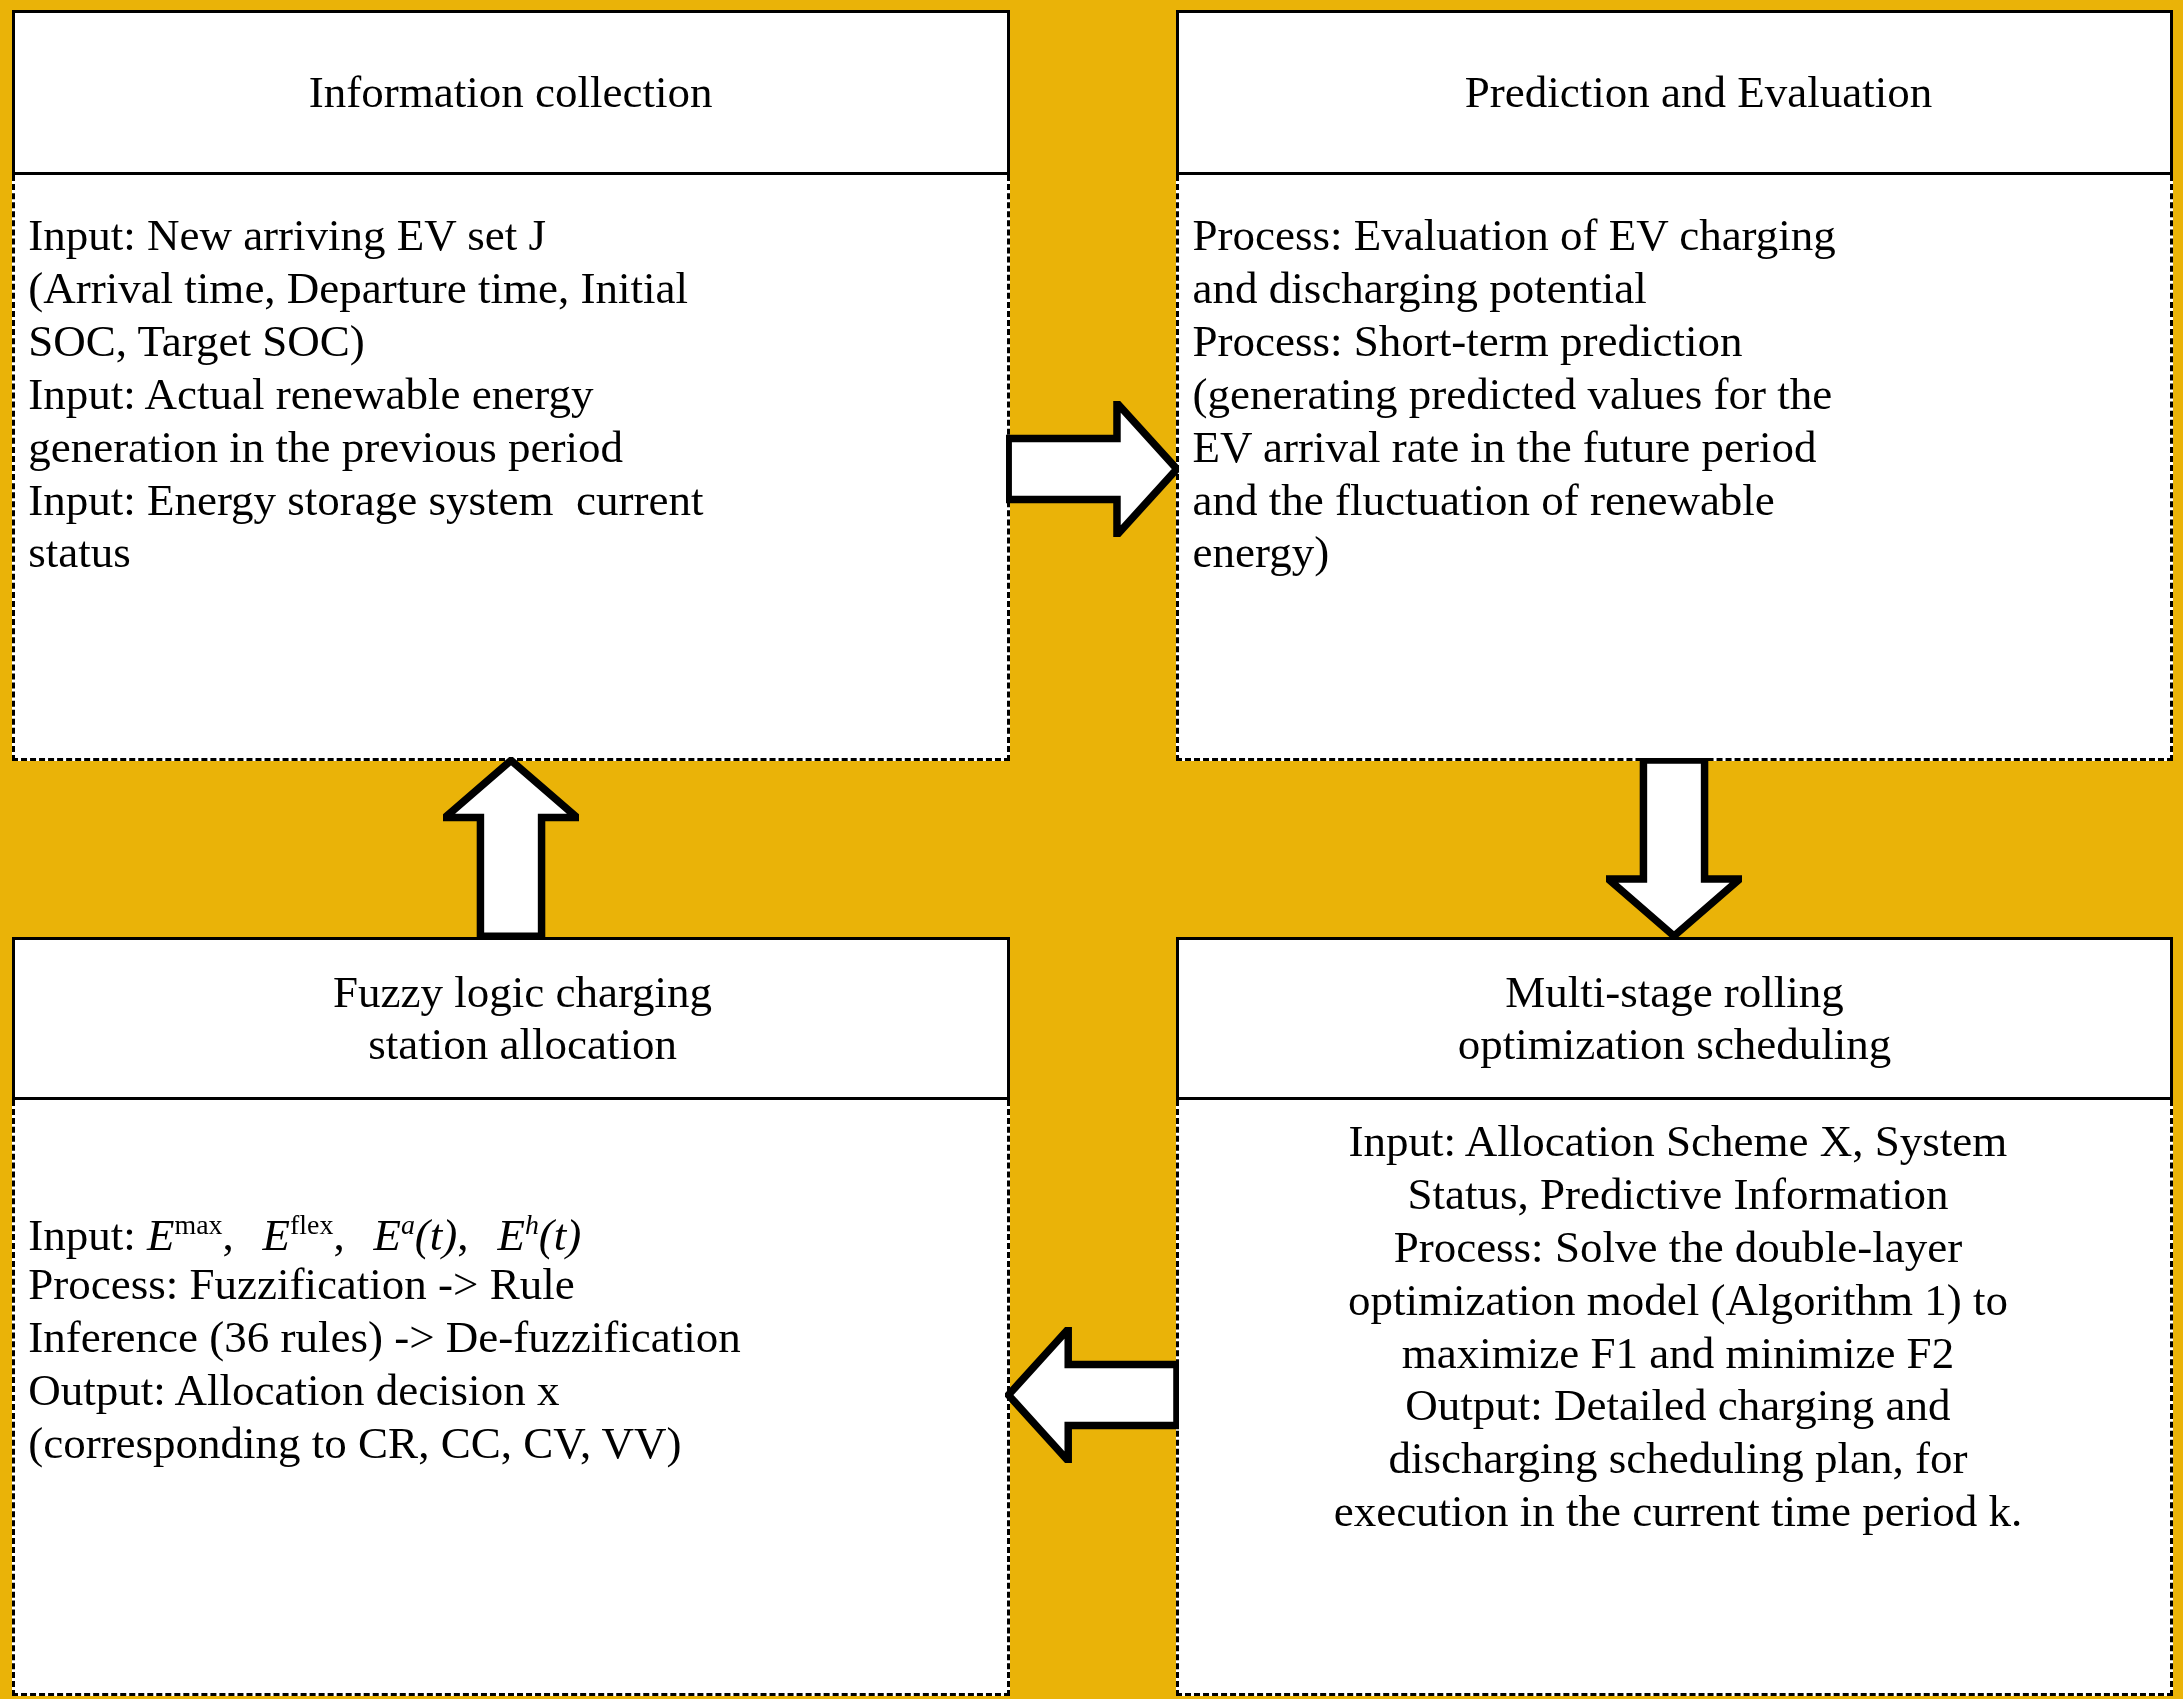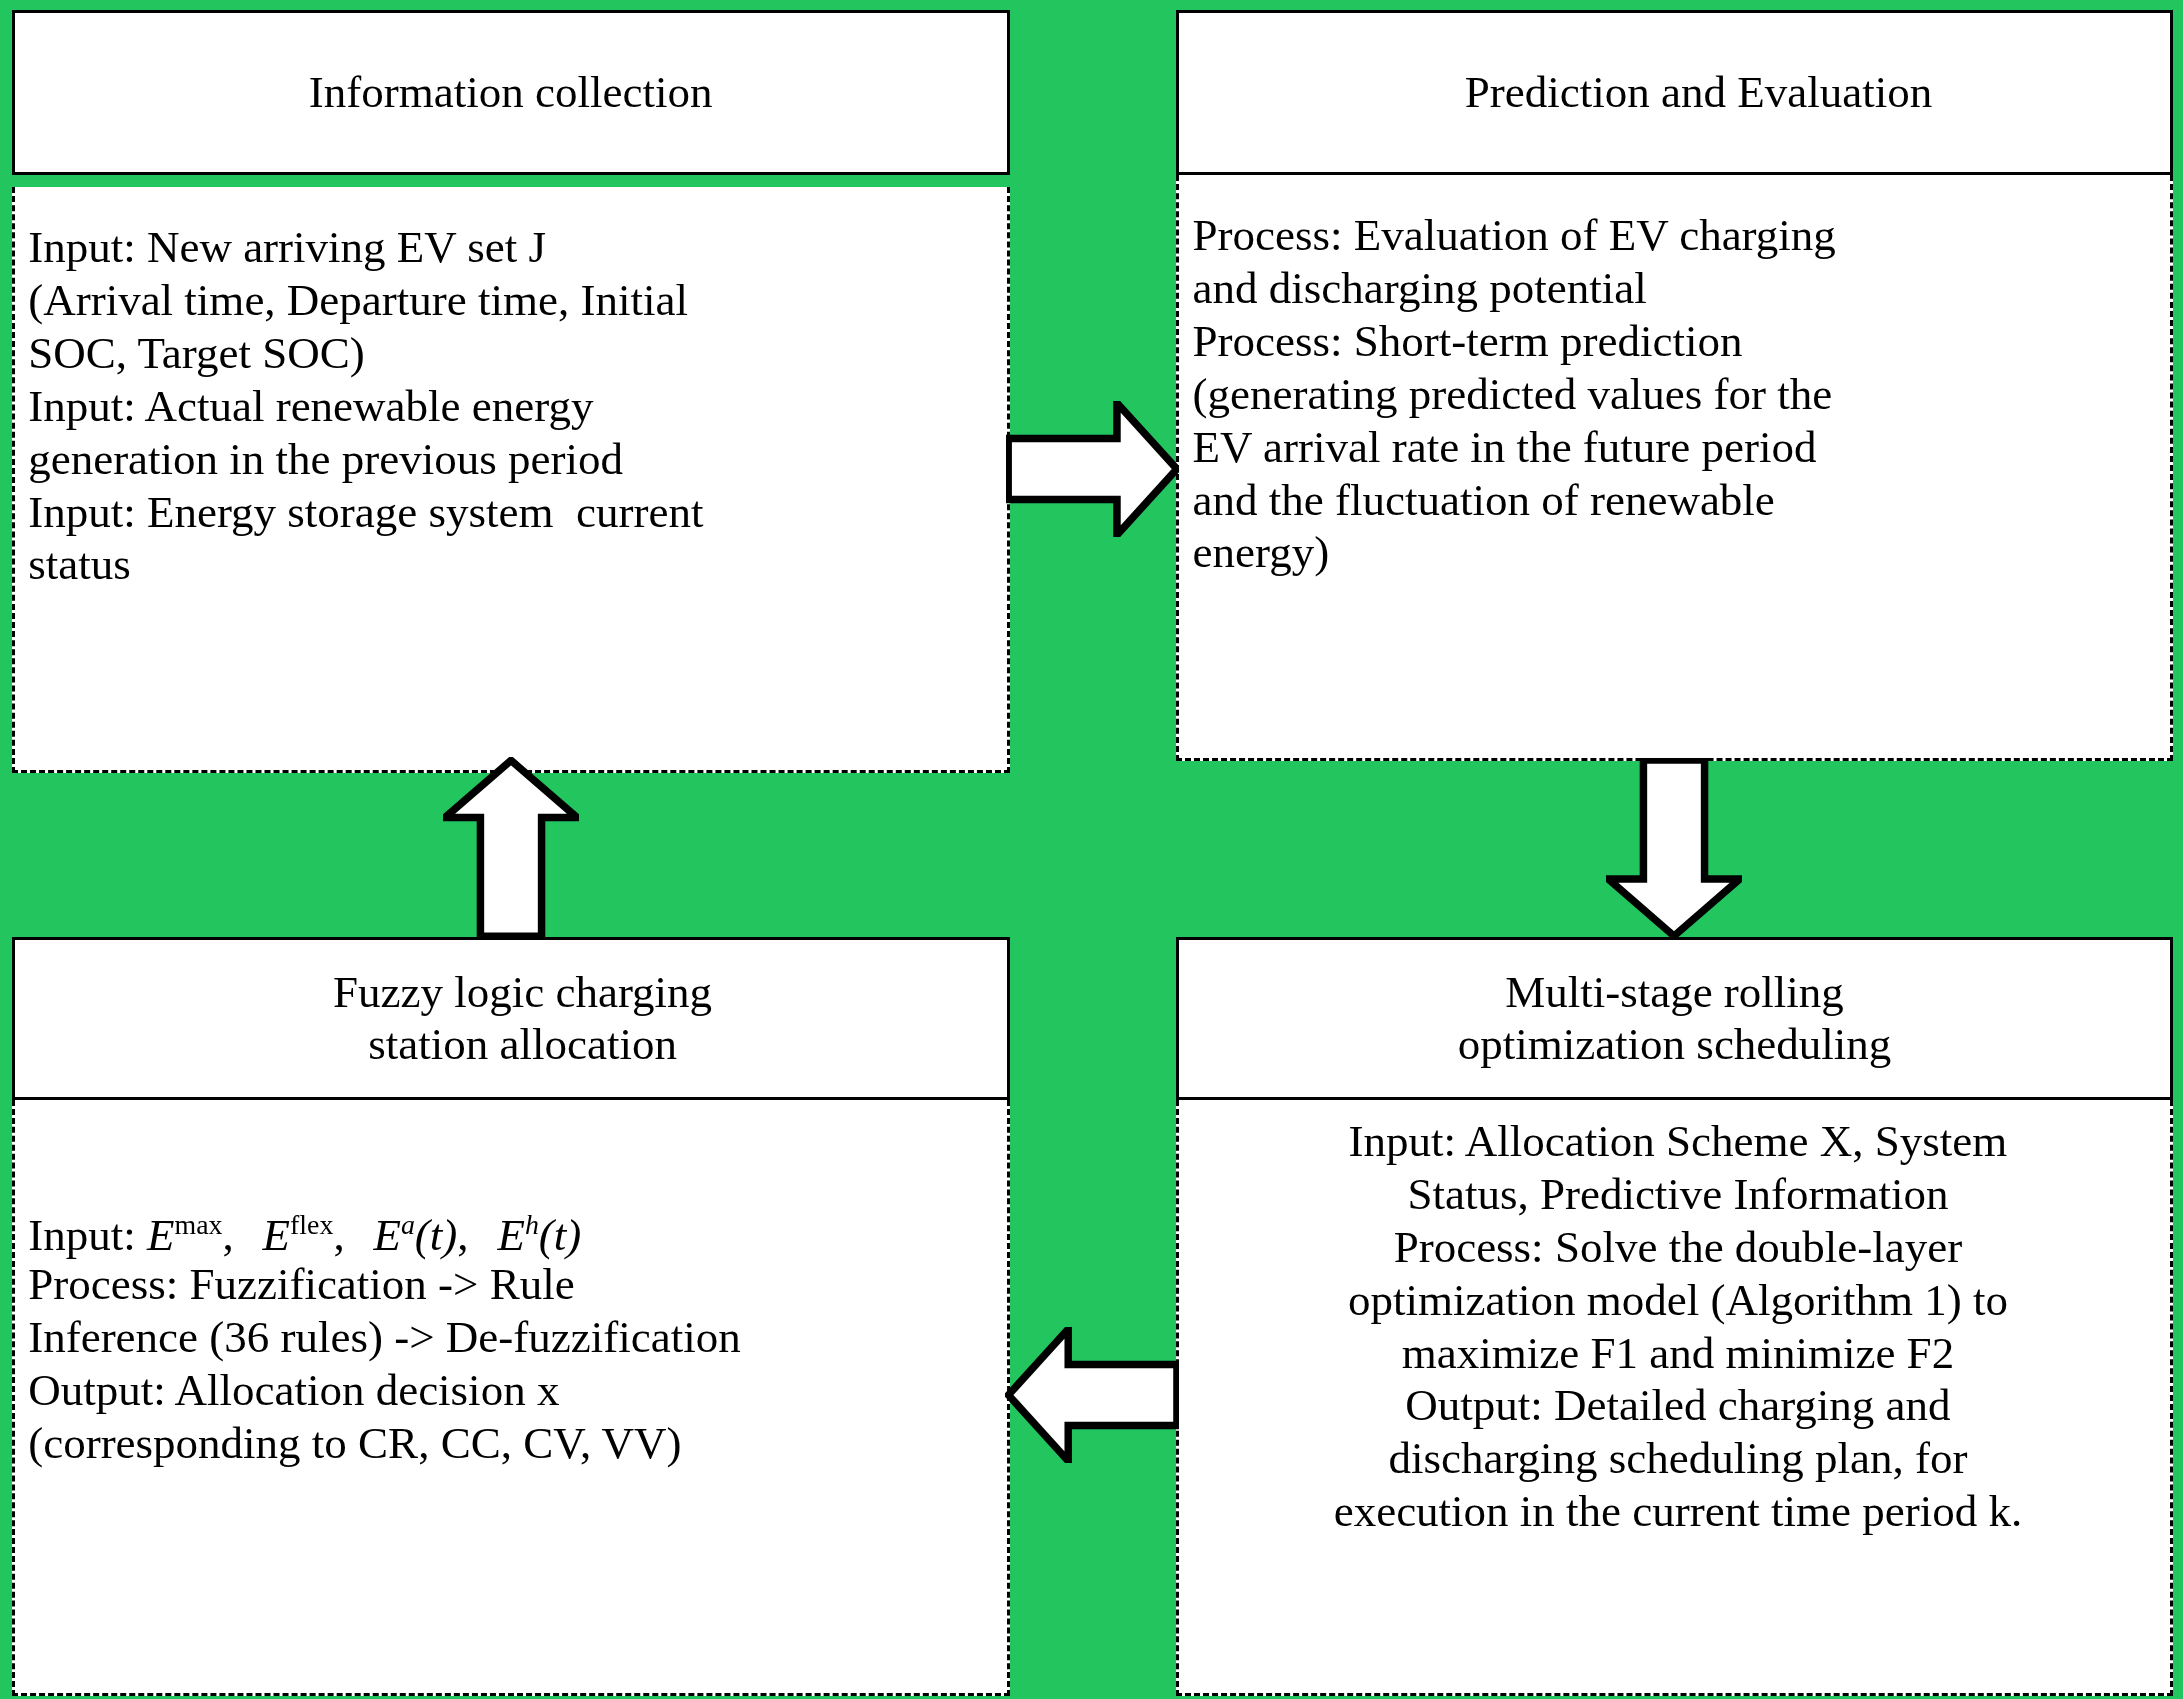--- a/index.html
+++ b/index.html
@@ -4,21 +4,21 @@
 <style>
   html, body {
     margin: 0;
     padding: 0;
     background: #ffffff;
   }
   #canvas {
     position: relative;
     width: 2183px;
     height: 1700px;
-    background: #22c55e;
+    background: #eab308;
     font-family: "Liberation Serif", "DejaVu Serif", serif;
     color: #000000;
     overflow: hidden;
   }
 
   
   .block {
     position: absolute;
     box-sizing: border-box;
   }
@@ -81,21 +81,21 @@
 </style>
 </head>
 <body>
 
 <div id="canvas">
 
   <div class="block" style="left:11.6px; top:10.2px; width:998px; height:751px;">
     <div class="block-header" style="width:998px; height:165px;">
       <span>Information collection</span>
     </div>
-    <div class="block-body" style="top:177px; width:998px; height:586px;">
+    <div class="block-body" style="top:165px; width:998px; height:586px;">
       <div class="body-text" style="top:34px;">Input: New arriving EV set J
 (Arrival time, Departure time, Initial
 SOC, Target SOC)
 Input: Actual renewable energy
 generation in the previous period
 Input: Energy storage system  current
 status</div>
     </div>
   </div>
 

